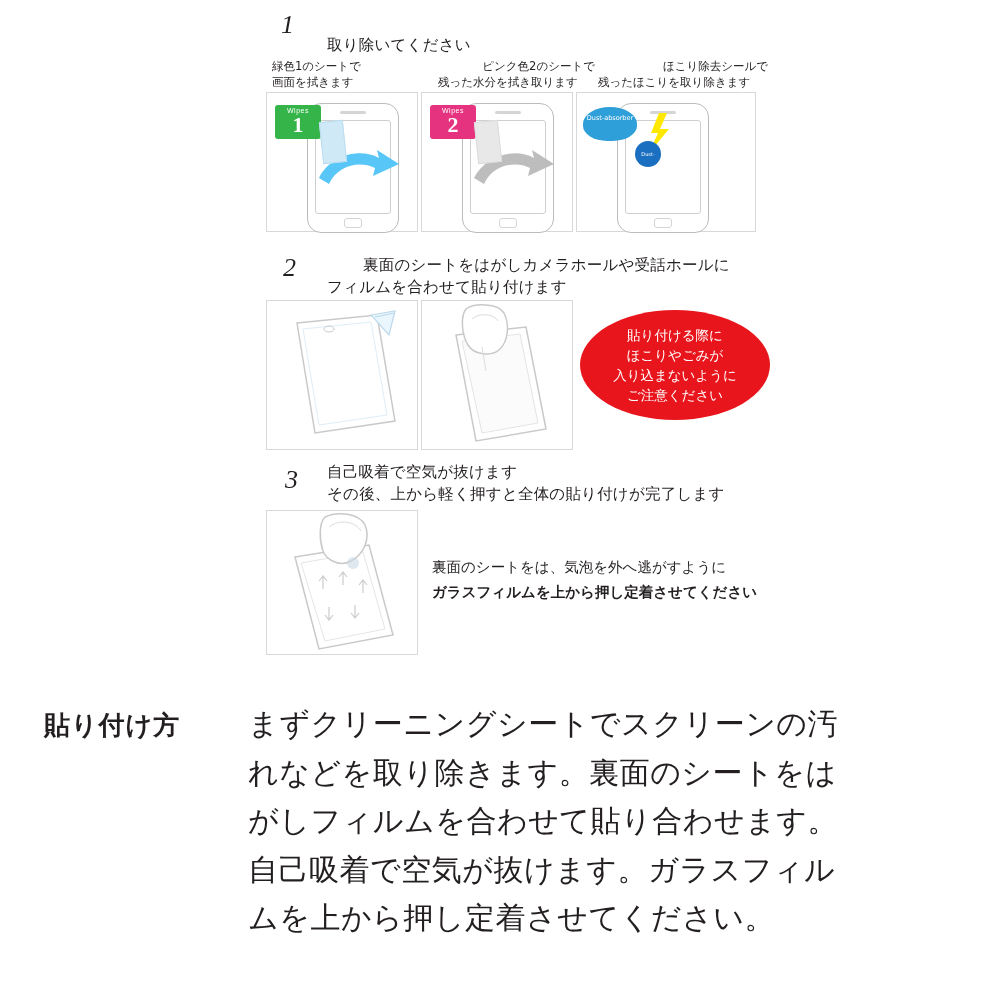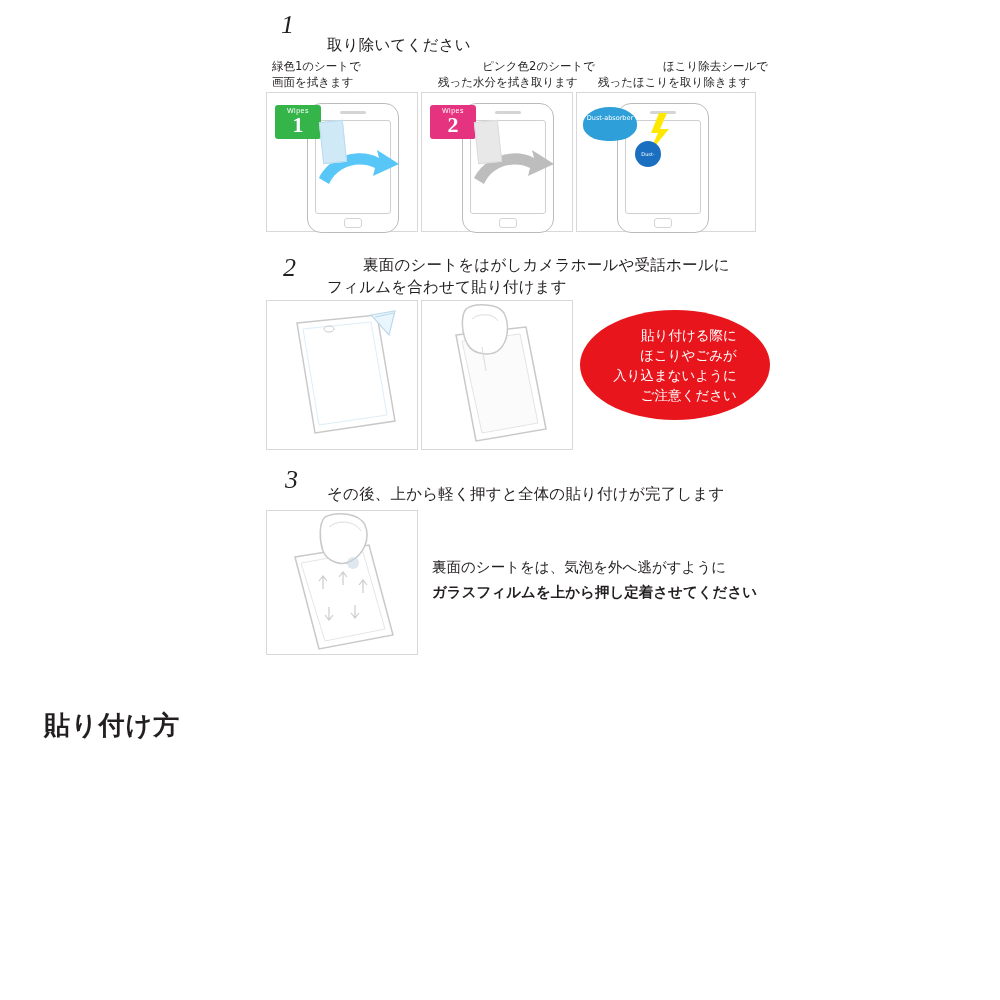--- a/index.html
+++ b/index.html
@@ -127,21 +127,21 @@
   }
 
   .red-oval {
     position: absolute;
     background: #e8161c;
     border-radius: 50%;
     color: #fff;
     display: flex;
     align-items: center;
     justify-content: center;
-    text-align: right;
+    text-align: center;
     font-size: 13.5px;
     line-height: 1.5;
   }
 
   
   .bottom-label {
     font-size: 26px;
     font-weight: bold;
     letter-spacing: 1px;
     color: #231f20;
@@ -252,20 +252,21 @@
       <div>ほこりやごみが</div>
       <div>入り込まないように</div>
       <div>ご注意ください</div>
     </div>
   </div>
 </div>
 
 <div class="abs" style="left:0;top:455px;width:1000px;height:210px;">
 
   <div class="abs step-num" style="left:285px;top:10px;">3</div>
+  <div class="abs jp step-head" style="left:327px;top:6px;">自己吸着で空気が抜けます</div>
   <div class="abs jp step-head" style="left:327px;top:28px;">その後、上から軽く押すと全体の貼り付けが完了します</div>
 
   <div class="abs panel" style="left:266px;top:55px;width:152px;height:145px;">
     <svg class="abs" width="152" height="145" viewBox="0 0 152 145" style="left:0;top:0;">
       <path d="M28 46 L102 34 L126 124 L52 138 Z" fill="#ffffff" stroke="#c9c9c9" stroke-width="1.5"></path>
       <path d="M34 52 L96 41 L118 118 L58 130 Z" fill="none" stroke="#e6e6e6" stroke-width="1"></path>
       <path d="M58 6 C70 0, 92 2, 98 14 C104 28, 96 44, 84 50 C74 56, 60 50, 56 40 C52 28, 52 12, 58 6 Z" fill="#ffffff" stroke="#c9c9c9" stroke-width="1.5"></path>
       <path d="M62 16 C72 8, 88 10, 94 20" fill="none" stroke="#dcdcdc" stroke-width="1"></path>
       <circle cx="86" cy="52" r="6" fill="#c9d9e4" opacity="0.6"></circle>
       <g stroke="#cccccc" stroke-width="1.2" fill="none">
@@ -277,13 +278,20 @@
       </g>
     </svg>
   </div>
 
   <div class="abs jp" style="left:432px;top:103px;font-size:14.5px;">裏面のシートをは、気泡を外へ逃がすように</div>
   <div class="abs jp" style="left:432px;top:128px;font-size:14.5px;font-weight:bold;">ガラスフィルムを上から押し定着させてください</div>
 </div>
 
 <div class="abs" style="left:0;top:700px;width:792px;height:300px;">
   <div class="abs jp bottom-label" style="left:44px;top:8px;">貼り付け方</div>
+  <div class="abs jp bottom-text" style="left:248px;top:0;width:740px;">
+    <div>まずクリーニングシートでスクリーンの汚</div>
+    <div>れなどを取り除きます。裏面のシートをは</div>
+    <div>がしフィルムを合わせて貼り合わせます。</div>
+    <div>自己吸着で空気が抜けます。ガラスフィル</div>
+    <div>ムを上から押し定着させてください。</div>
+  </div>
 </div>
 
 </body></html>

